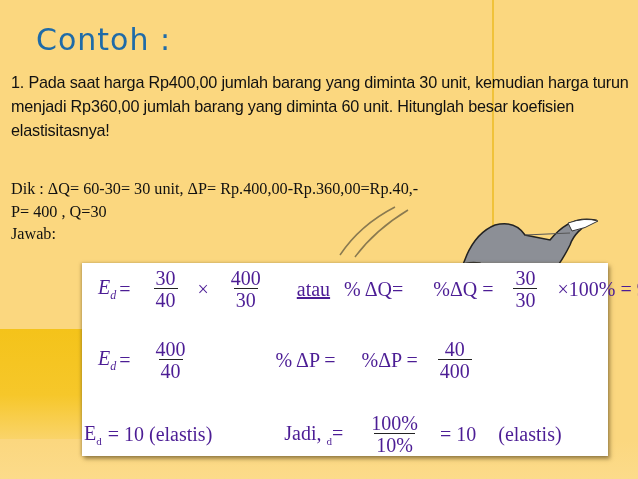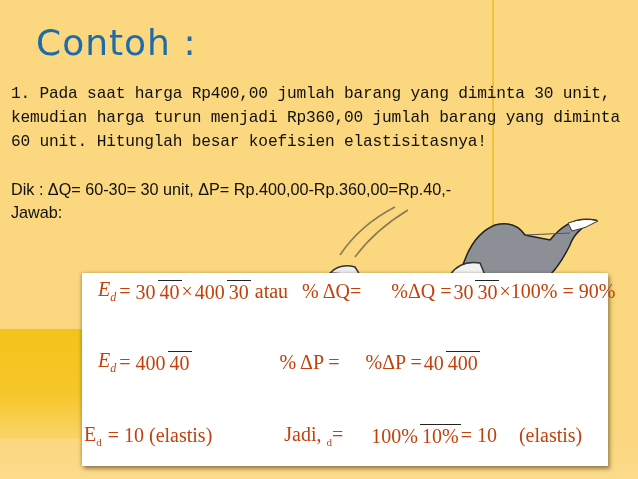--- a/index.html
+++ b/index.html
@@ -15,65 +15,66 @@
   .bg-bottom {
     position:absolute; left:0; top:440px; width:638px; height:39px;
     background:linear-gradient(180deg,#fbd77f,#fcdb8a);
   }
   .vline {
     position:absolute; left:492px; top:0; width:2px; height:290px;
     background:#f0c23a;
   }
   .title {
     position:absolute; left:36px; top:22px;
-    font-size:36px; color:#1f6ba8; letter-spacing:1px;
+    font-size:30px; color:#1f6ba8; letter-spacing:1px;
     font-family:"DejaVu Sans", sans-serif;
   }
   .problem {
-    position:absolute; left:11px; top:82px; width:625px;
+    position:absolute; left:11px; top:70px; width:625px;
     font-size:16.2px; line-height:24px; color:#111;
-    font-family:Liberation Mono, monospace;
+    font-family:Liberation Sans, sans-serif;
     letter-spacing:-0.2px;
   }
   .given {
     position:absolute; left:11px; top:178px; width:625px;
     font-size:16.2px; line-height:22.5px; color:#111;
     font-family:"Liberation Sans", sans-serif;
   }
-  .given div { white-space:nowrap; }
+  .given div { white-space:nowrap;font-family:Liberation Serif, serif; }
   .cat {
     position:absolute; left:300px; top:195px; width:300px; height:80px;
   }
   .formula-box {
-    position:absolute; left:82px; top:273px; width:526px; height:193px;
+    position:absolute; left:82px; top:263px; width:526px; height:193px;
     background:#fff;
     box-shadow: 2px 3px 4px rgba(90,70,30,0.55), -1px 0 3px rgba(90,70,30,0.35);
-    font-family:"Liberation Serif", serif; color:#c2410c;
+    font-family:"Liberation Serif", serif; color:#4c1d95;
   }
   .frow { position:absolute; display:flex; align-items:center; white-space:nowrap; }
-  .frac { display:inline-flex; flex-direction:row; align-items:center; margin:0 0; }
+  .frac { display:inline-flex; flex-direction:column; align-items:center; margin:0 20px; }
   .frac .num { padding:0 2px; line-height:20px; }
   .frac .den { border-top:1px solid #222; padding:0 2px; line-height:22px; }
   .ed { font-style:italic; font-size:20px; }
   .ed sub { font-size:12px; }
   .fs { font-size:20px; }
 </style>
 </head>
 <body>
 
 <div class="bg-band"></div>
 <div class="bg-bottom"></div>
 <div class="vline"></div>
 
 <div class="title">Contoh :</div>
 
 <div class="problem">1. Pada saat harga Rp400,00 jumlah barang yang diminta 30 unit, kemudian harga turun menjadi Rp360,00 jumlah barang yang diminta 60 unit. Hitunglah besar koefisien elastisitasnya!</div>
 
 <div class="given">
   <div>Dik : ΔQ= 60-30= 30 unit, ΔP= Rp.400,00-Rp.360,00=Rp.40,-</div>
+  <div>P= 400 , Q=30</div>
   <div>Jawab:</div>
 </div>
 
 <svg class="cat" viewBox="0 0 300 80">
   <path d="M40 60 Q60 30 95 12" stroke="#8a7a50" stroke-width="1.5" fill="none"></path>
   <path d="M55 62 Q75 35 108 15" stroke="#8a7a50" stroke-width="1.5" fill="none"></path>
   <path d="M30 78 Q40 68 55 72 L60 80 Z" fill="#eee" stroke="#333" stroke-width="1.5"></path>
   <path d="M160 80 Q170 40 195 30 Q215 25 225 40 L250 45 Q270 20 295 25 Q275 35 270 50 Q260 70 250 80 Z" fill="#8c8f96" stroke="#222" stroke-width="1.5"></path>
   <path d="M268 28 Q285 22 298 26 Q285 34 272 36 Z" fill="#fff" stroke="#333" stroke-width="1"></path>
   <path d="M150 80 Q160 65 180 68 L185 80 Z" fill="#f2f2f2" stroke="#333" stroke-width="1.5"></path>
@@ -87,38 +88,38 @@
     <span class="fs" style="margin:0 3px;">=</span>
     <span class="frac fs">
       <span class="num">30</span>
       <span class="den">40</span>
     </span>
     <span class="fs">×</span>
     <span class="frac fs">
       <span class="num">400</span>
       <span class="den">30</span>
     </span>
-    <span class="fs" style="margin-left:4px;">atau</span>
+    <span class="fs" style="margin-left:14px;text-decoration:underline;">atau</span>
     <span class="fs" style="margin-left:14px;">% ΔQ=</span>
     <span class="fs" style="margin-left:30px;">%ΔQ =</span>
     <span class="frac fs">
       <span class="num">30</span>
       <span class="den">30</span>
     </span>
     <span class="fs">×100% = 90%</span>
   </div>
 
   <div class="frow" style="left:16px; top:76px;">
     <span class="ed"><span>E</span><sub>d</sub></span>
     <span class="fs" style="margin:0 3px;">=</span>
     <span class="frac fs">
       <span class="num">400</span>
       <span class="den">40</span>
     </span>
-    <span class="fs" style="margin-left:88px;">% ΔP =</span>
+    <span class="fs" style="margin-left:68px;">% ΔP =</span>
     <span class="fs" style="margin-left:26px;">%ΔP =</span>
     <span class="frac fs">
       <span class="num">40</span>
       <span class="den">400</span>
     </span>
   </div>
 
   <div class="frow" style="left:2px; top:150px;">
     <span class="fs"><span>E</span><sub style="font-size:11px;">d</sub></span>
     <span class="fs" style="margin-left:6px;">= 10 (elastis)</span>

